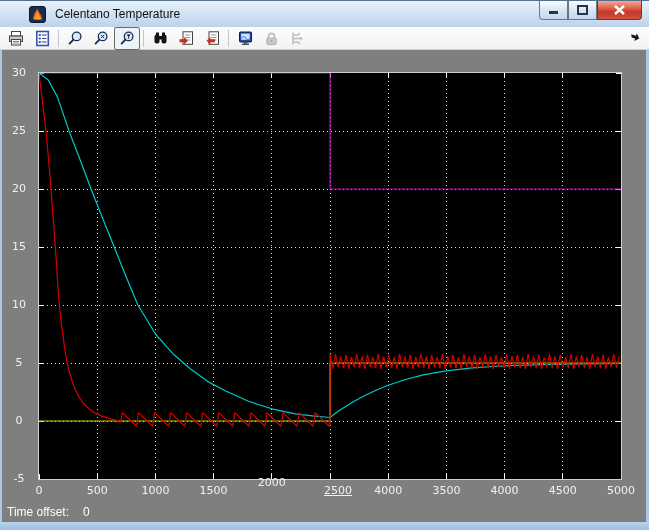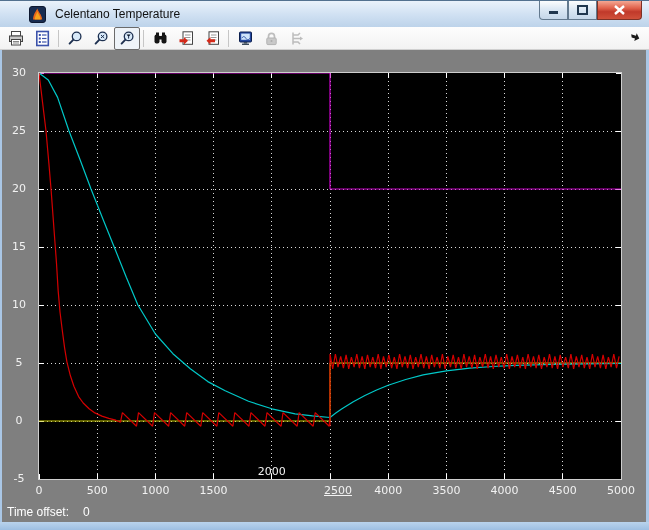--- a/index.html
+++ b/index.html
@@ -248,21 +248,21 @@
         <div class="tick-label ylab" style="top: 306px;">5</div>
         <div class="tick-label ylab" style="top: 248px;">10</div>
         <div class="tick-label ylab" style="top: 190px;">15</div>
         <div class="tick-label ylab" style="top: 132px;">20</div>
         <div class="tick-label ylab" style="top: 74px;">25</div>
         <div class="tick-label ylab" style="top: 16px;">30</div>
         <div class="tick-label xlab" style="left: 15px; top: 434px;">0</div>
         <div class="tick-label xlab" style="left: 73.2px; top: 434px;">500</div>
         <div class="tick-label xlab" style="left: 131.4px; top: 434px;">1000</div>
         <div class="tick-label xlab" style="left: 189.6px; top: 434px;">1500</div>
-        <div class="tick-label xlab" style="left: 247.8px; top: 415px;">2000</div>
+        <div class="tick-label xlab" style="left: 247.8px; top: 426px;">2000</div>
         <div class="tick-label xlab" style="left: 314px; top: 434px; text-decoration: underline;">2500</div>
         <div class="tick-label xlab" style="left: 364.2px; top: 434px;">4000</div>
         <div class="tick-label xlab" style="left: 422.4px; top: 434px;">3500</div>
         <div class="tick-label xlab" style="left: 480.6px; top: 434px;">4000</div>
         <div class="tick-label xlab" style="left: 538.8px; top: 434px;">4500</div>
         <div class="tick-label xlab" style="left: 597px; top: 434px;">5000</div>
       </div>
     <div class="statusbar">
       <span>Time offset:</span><span>0</span>
     </div>

